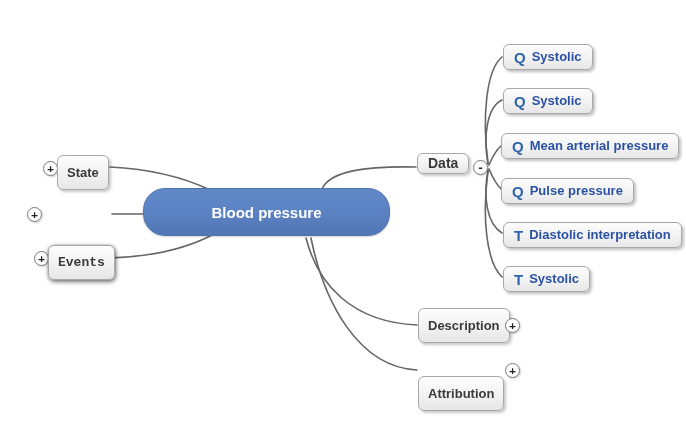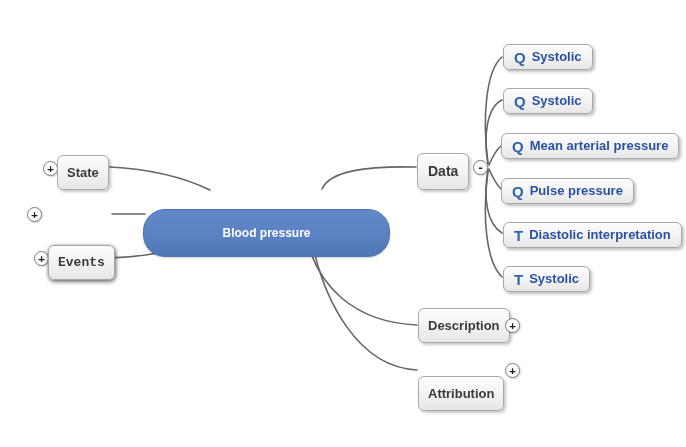--- a/index.html
+++ b/index.html
@@ -10,33 +10,32 @@
   .connector-layer{position:absolute;left:0;top:0;width:686px;height:447px;pointer-events:none;}
   .connector-layer path{fill:none;stroke-width:1.6;stroke-linecap:round;}
 
   .node{position:absolute;box-sizing:border-box;cursor:default;white-space:nowrap;}
 
   .root-node{
     left:143px;top:188px;width:247px;height:48px;
     background:linear-gradient(180deg,#6189c8 0%,#5a81c1 55%,#5176b6 100%);
     border:1px solid #4d73b2;border-radius:22px;
     display:flex;align-items:center;justify-content:center;
-    color:#ffffff;font-weight:bold;font-size:12px;
+    color:#ffffff;font-weight:bold;font-size:15px;
     box-shadow:0 1px 2px rgba(0,0,0,.18);
-    margin-top:21px;
   }
 
   .gray-node{
     padding:8px 9px;
     background:linear-gradient(180deg,#fdfdfd 0%,#f2f2f2 55%,#e6e6e6 100%);
     border:1px solid #a8a8a8;border-radius:6px;
     color:#3a3a3a;font-weight:bold;font-size:13px;line-height:17px;
     box-shadow:2px 2px 3px rgba(0,0,0,.22);
   }
-  .gray-node.big{font-size:14px;line-height:19px;padding:8px 10px;}
+  .gray-node.big{font-size:14px;line-height:19px;padding:0 10px;}
   .gray-node.selected{box-shadow:1px 2px 4px rgba(0,0,0,.5),0 0 3px rgba(0,0,0,.28);font-family:Liberation Mono, monospace;}
 
   .leaf-node{
     display:flex;align-items:center;gap:6px;
     padding:3px 10px;
     background:linear-gradient(180deg,#fdfdfd 0%,#f2f2f2 55%,#e7e7e7 100%);
     border:1px solid #a8a8a8;border-radius:6px;
     color:#2b52a2;font-weight:bold;font-size:13px;line-height:18px;
     box-shadow:2px 2px 3px rgba(0,0,0,.25);
   }

